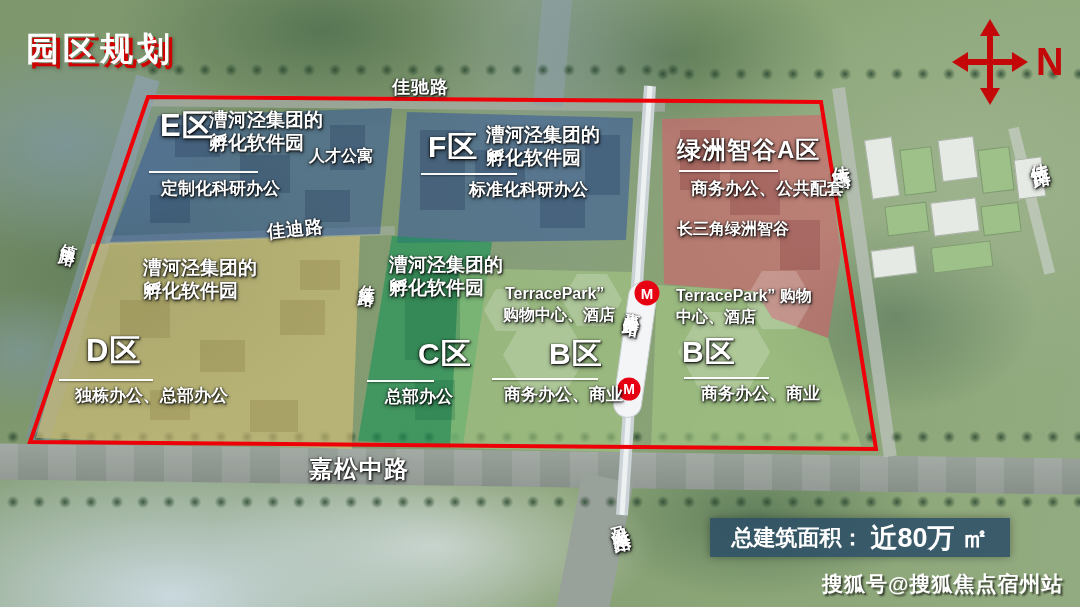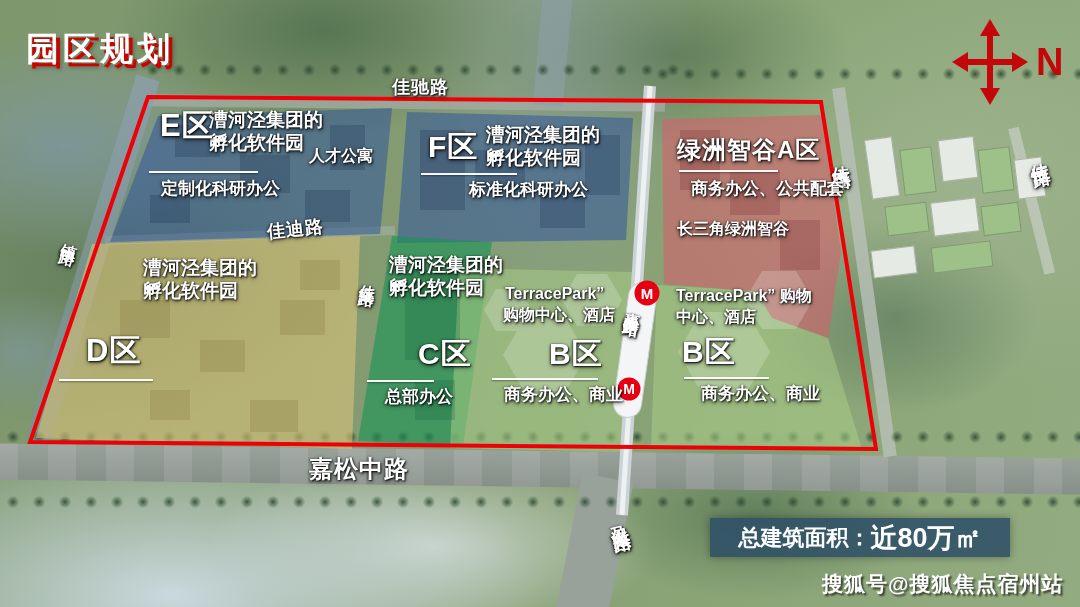--- a/index.html
+++ b/index.html
@@ -38,21 +38,21 @@
   .desc{font-size:17px;margin-left:16px;}
   .small{font-size:16px;}
   .roadlbl{font-size:18px;letter-spacing:1px;}
   .v{writing-mode:vertical-rl;text-orientation:upright;letter-spacing:3px;}
   .rule{position:absolute;z-index:4;height:2px;background:rgba(255,255,255,.95);
         box-shadow:0 1px 2px rgba(0,0,0,.4);}
   .title{position:absolute;left:26px;top:27px;z-index:6;color:#fff;font-size:33px;font-weight:900;
          letter-spacing:4px;text-shadow:4px 4px 0 #cf0000,5px 5px 4px rgba(0,0,0,.35);}
   .infobox{position:absolute;left:710px;top:518px;width:300px;height:39px;z-index:5;
            background:rgba(44,78,102,.85);display:flex;align-items:center;justify-content:center;
-           box-shadow:0 0 8px rgba(0,0,0,.35);}
+           gap:7px;box-shadow:0 0 8px rgba(0,0,0,.35);}
   .info-label{color:#fff;font-size:22px;font-weight:700;}
   .info-value{color:#fff;font-size:27px;font-weight:800;}
   .watermark{position:absolute;left:822px;top:570px;z-index:6;color:#fff;font-size:21px;
              font-weight:700;letter-spacing:1px;text-shadow:2px 2px 2px rgba(0,0,0,.65);}
 </style>
 </head>
 <body>
 
 <div class="stage">
 
@@ -191,20 +191,21 @@
 
   <div class="lbl zname-sm" style="left:677px;top:136px;">绿洲智谷A区</div>
   <div class="rule" style="left:679px;top:170px;width:99px;"></div>
   <div class="lbl desc" style="left:675px;top:179px;">商务办公、公共配套</div>
   <div class="lbl small" style="left:677px;top:219px;">长三角绿洲智谷</div>
 
   <div class="lbl tag" style="left:143px;top:257px;">漕河泾集团的</div>
   <div class="lbl tag" style="left:143px;top:280px;">孵化软件园</div>
   <div class="lbl zname" style="left:86px;top:332px;">D区</div>
   <div class="rule" style="left:59px;top:379px;width:94px;"></div>
+  <div class="lbl desc" style="left:59px;top:386px;">独栋办公、总部办公</div>
 
   <div class="lbl tag" style="left:389px;top:254px;">漕河泾集团的</div>
   <div class="lbl tag" style="left:389px;top:277px;">孵化软件园</div>
   <div class="lbl zname" style="left:374px;top:336px;font-size:30px;margin-left:44px;">C区</div>
   <div class="rule" style="left:367px;top:380px;width:67px;"></div>
   <div class="lbl desc" style="left:369px;top:387px;">总部办公</div>
 
   <div class="lbl small" style="left:505px;top:284px;">TerracePark”</div>
   <div class="lbl small" style="left:503px;top:305px;">购物中心、酒店</div>
   <div class="lbl zname" style="left:549px;top:336px;font-size:30px;">B区</div>

